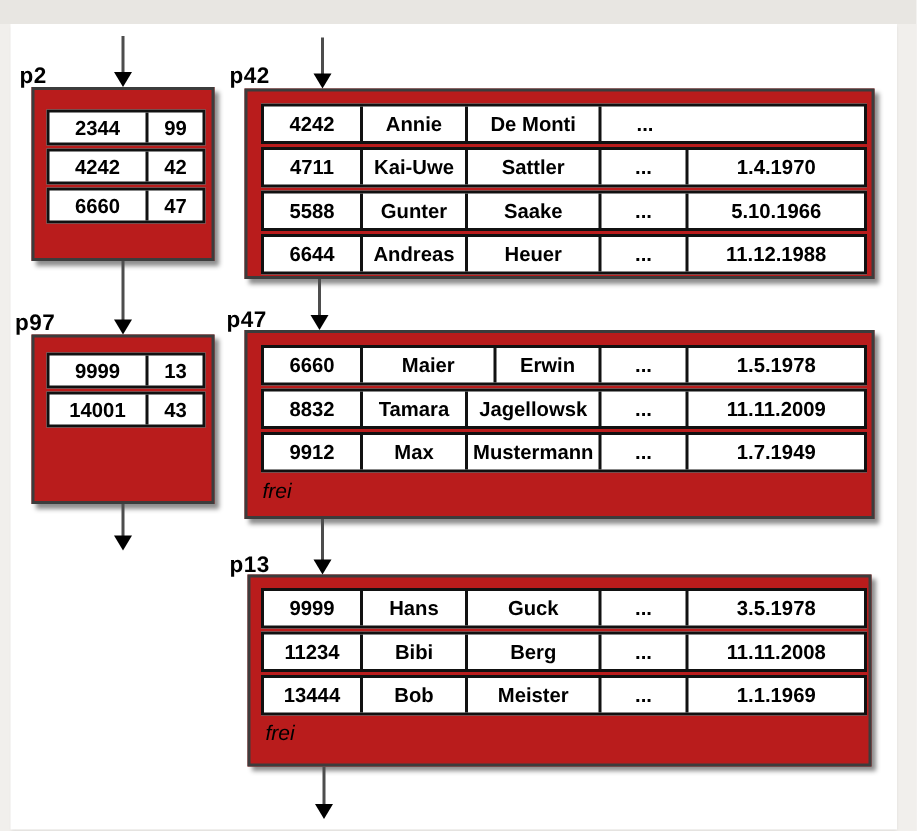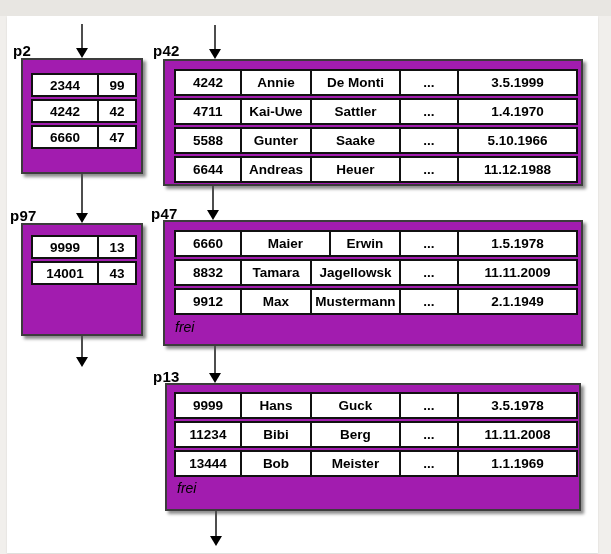--- a/index.html
+++ b/index.html
@@ -10,21 +10,21 @@
   }
   .slide {
     position:absolute; left:7px; top:0; width:591px; height:537px;
     background:#ffffff; box-shadow:0 1px 2px rgba(0,0,0,0.10);
   }
   .pglabel {
     position:absolute; font-size:15px; font-weight:600; color:#000;
     letter-spacing:0.3px;
   }
   .pagebox {
-    position:absolute; background:#a21caf; border:2px solid #3c3c3c;
+    position:absolute; background:#b91c1c; border:2px solid #3c3c3c;
     box-shadow:3px 3px 3px rgba(0,0,0,0.45);
   }
   .itable { position:absolute; }
   .rowbox {
     display:flex; align-items:stretch; background:#fff;
     border:2px solid #111; margin-bottom:2px;
   }
   .drow { width:404px; height:27px; }
   .irow { width:106px; height:24px; }
   .cell {
@@ -96,21 +96,20 @@
     </div>
   </div>
 
   <div class="pagebox" style="left:163px;top:43px;width:420px;height:127px">
     <div class="itable" style="left:9px;top:8px">
       <div class="rowbox drow">
         <div class="cell c-id">4242</div>
         <div class="cell c-fn">Annie</div>
         <div class="cell c-ln">De Monti</div>
         <div class="cell c-dot">...</div>
-        <div class="cell c-bd">3.5.1999</div>
       </div>
       <div class="rowbox drow">
         <div class="cell c-id">4711</div>
         <div class="cell c-fn">Kai-Uwe</div>
         <div class="cell c-ln">Sattler</div>
         <div class="cell c-dot">...</div>
         <div class="cell c-bd">1.4.1970</div>
       </div>
       <div class="rowbox drow">
         <div class="cell c-id">5588</div>
@@ -143,21 +142,21 @@
         <div class="cell c-fn">Tamara</div>
         <div class="cell c-ln">Jagellowsk</div>
         <div class="cell c-dot">...</div>
         <div class="cell c-bd">11.11.2009</div>
       </div>
       <div class="rowbox drow">
         <div class="cell c-id">9912</div>
         <div class="cell c-fn">Max</div>
         <div class="cell c-ln">Mustermann</div>
         <div class="cell c-dot">...</div>
-        <div class="cell c-bd">2.1.1949</div>
+        <div class="cell c-bd">1.7.1949</div>
       </div>
     </div>
     <div class="frei" style="left:10px;top:97px">frei</div>
   </div>
 
   <div class="pagebox" style="left:165px;top:367px;width:416px;height:128px">
     <div class="itable" style="left:7px;top:7px">
       <div class="rowbox drow">
         <div class="cell c-id">9999</div>
         <div class="cell c-fn">Hans</div>

